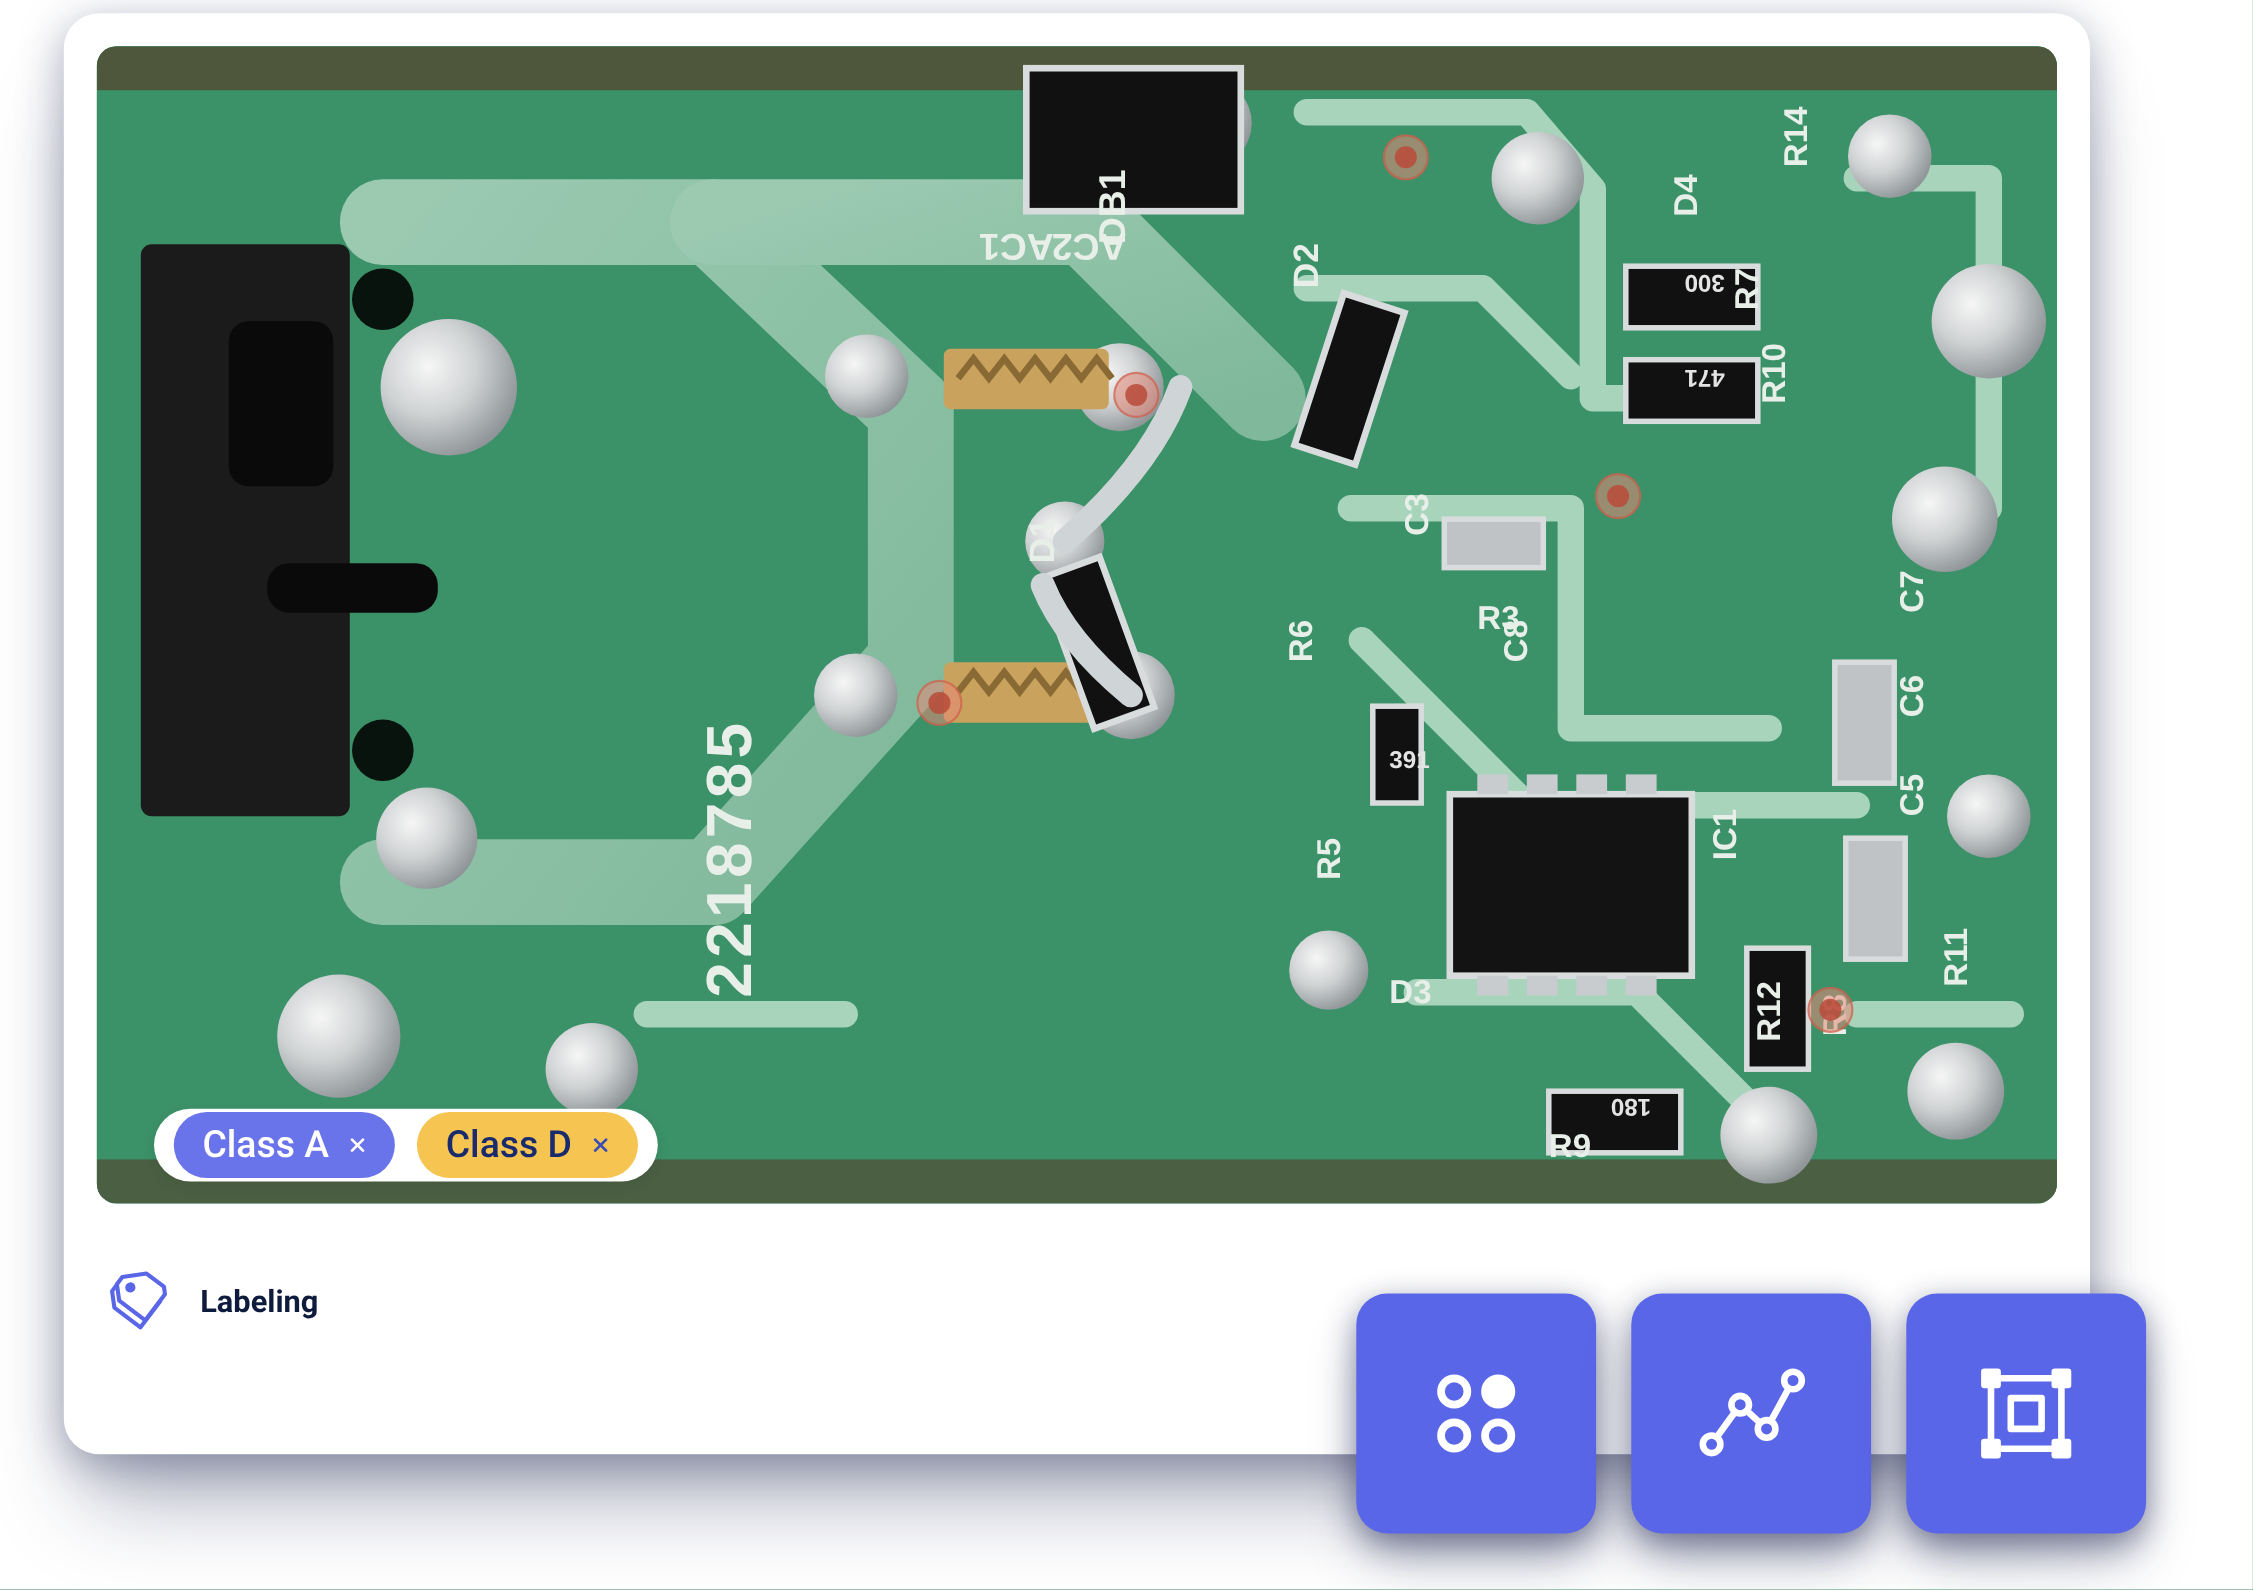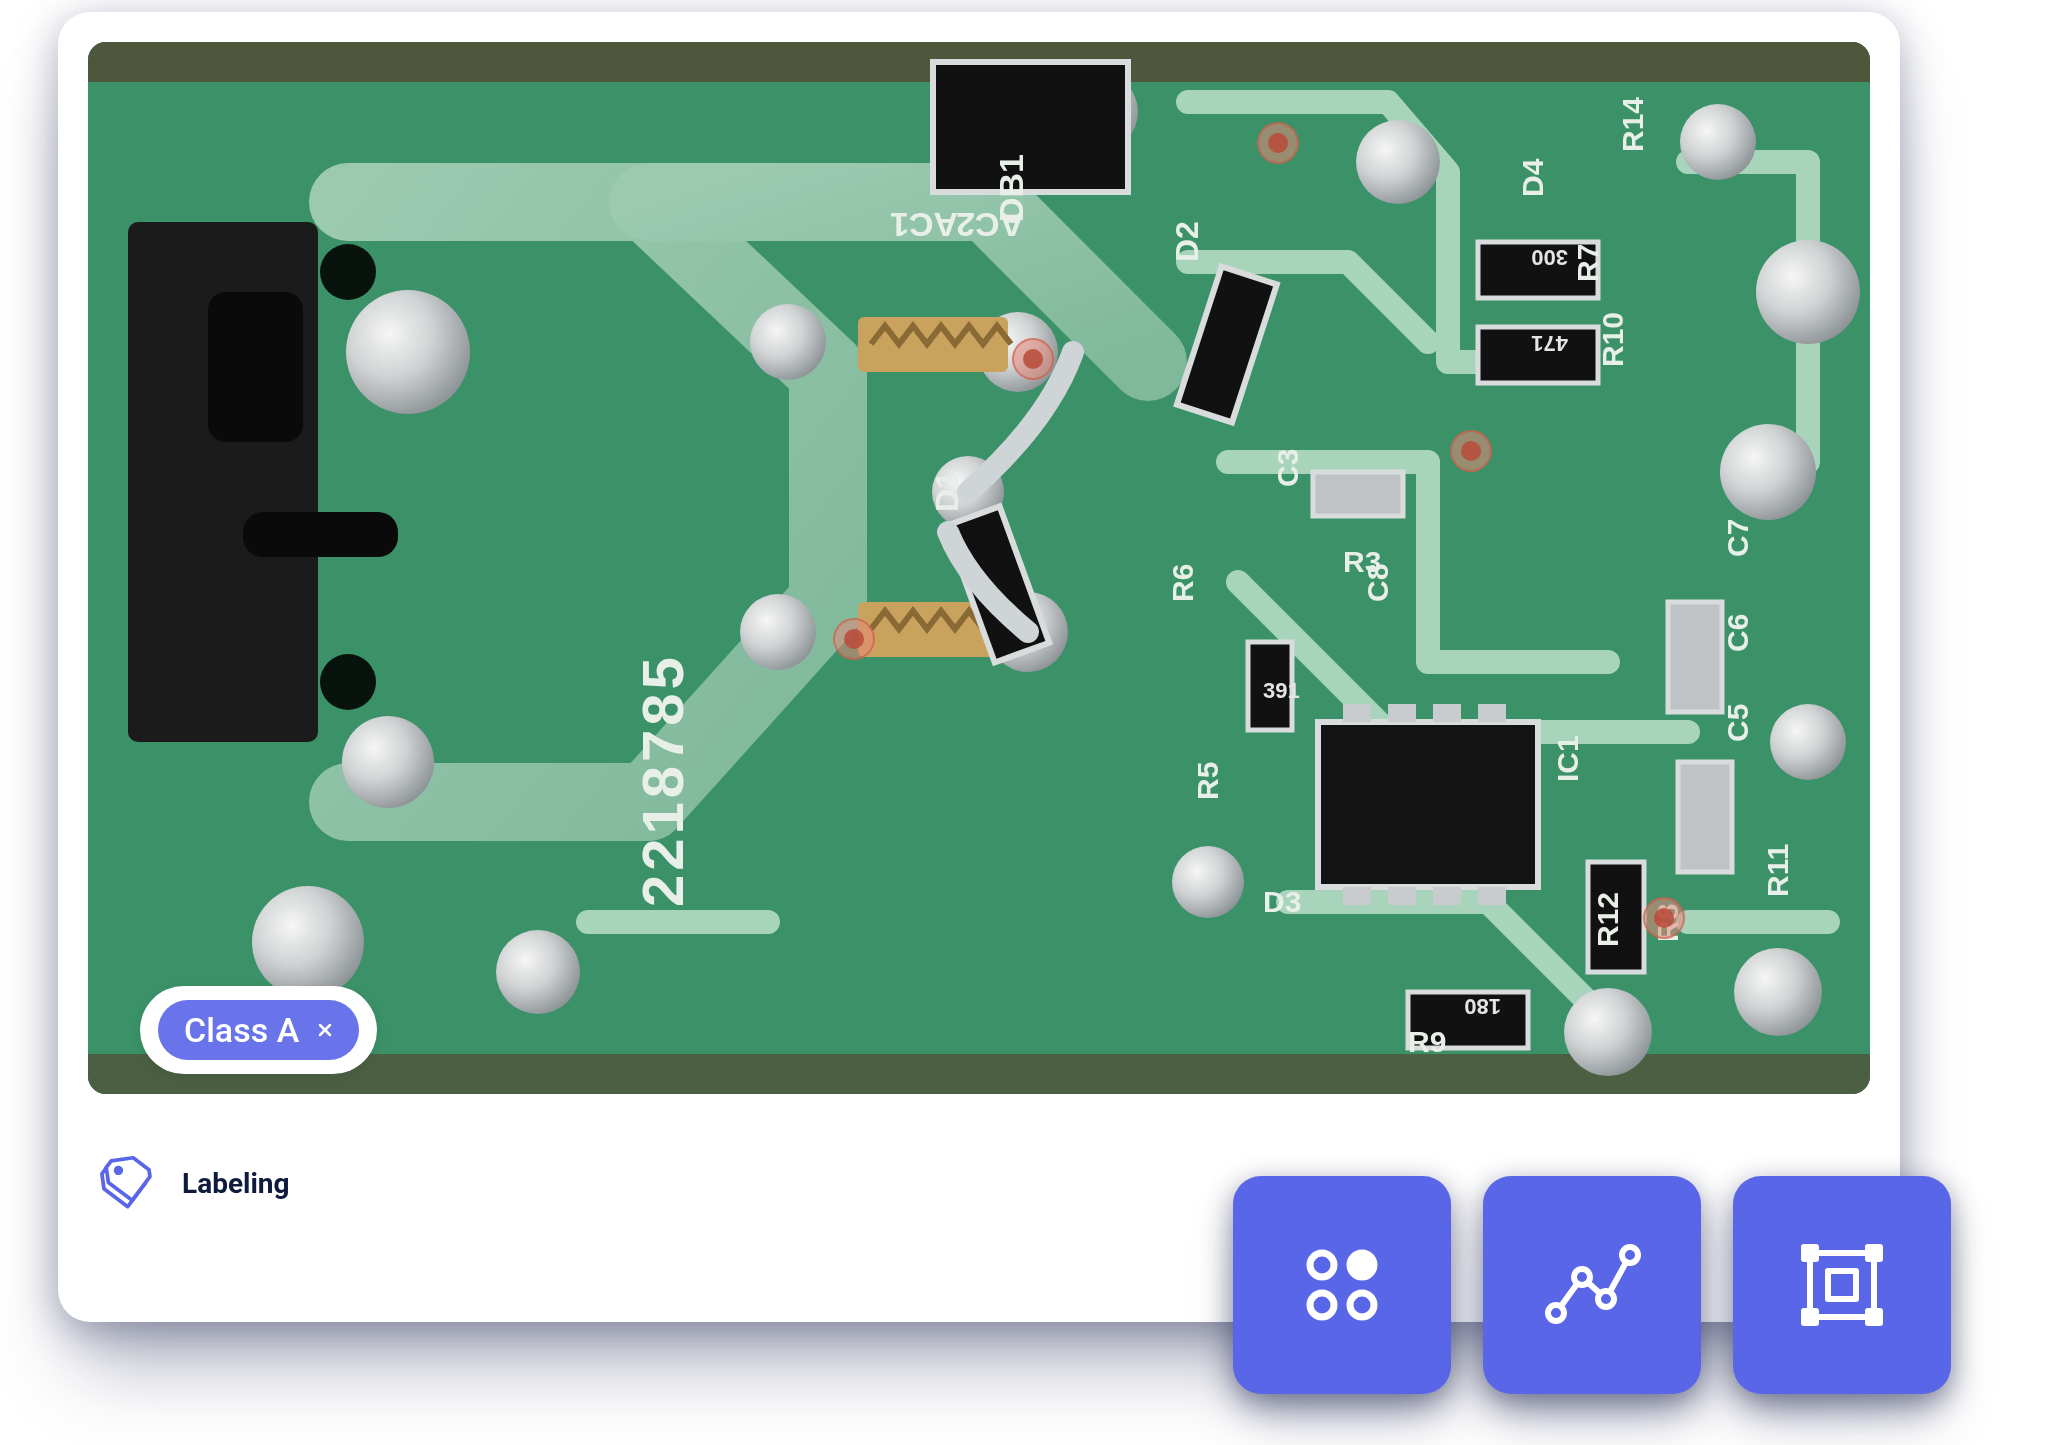--- a/index.html
+++ b/index.html
@@ -39,21 +39,21 @@
     width: 100%;
     height: 100%;
     display: block;
   }
   .tag-bar {
     position: absolute;
     bottom: 20px;
     left: 52px;
     background: #ffffff;
     border-radius: 999px;
-    padding: 14px 18px;
+    padding: 3px 18px;
     display: flex;
     gap: 20px;
     align-items: center;
     box-shadow: 0 4px 12px rgba(0,0,0,0.08);
   }
   .tag {
     display: inline-flex;
     align-items: center;
     gap: 14px;
     padding: 10px 22px 10px 26px;
@@ -295,20 +295,28 @@
 
     <div class="tag-bar">
       <span class="tag" style="background:#6a74ea">
         <span>Class A</span>
         <span class="close">
           <svg viewBox="0 0 24 24" fill="none" stroke="#ffffff" stroke-width="3" stroke-linecap="round">
               <path d="M6 6 L18 18 M18 6 L6 18"></path>
             </svg>
         </span>
       </span>
+      <span class="tag tag-d" style="background:#f5c451">
+        <span>Class D</span>
+        <span class="close">
+          <svg viewBox="0 0 24 24" fill="none" stroke="#3a4db6" stroke-width="3" stroke-linecap="round">
+              <path d="M6 6 L18 18 M18 6 L6 18"></path>
+            </svg>
+        </span>
+      </span>
     </div>
   </div>
 
   <div class="bottom-row">
     <span class="label-tag-icon">
       <svg viewBox="0 0 48 48" fill="none" stroke="#5a66e8" stroke-width="3.2" stroke-linejoin="round" stroke-linecap="round">
 
         <path d="M15 6 L34 6 L46 18 L46 24 L28 42 L10 24 L10 11 Z" transform="translate(-5,3) rotate(-8 24 24)"></path>
         <path d="M11 4 L30 4 L42 16 L42 22 L24 40 L6 22 L6 9 Z" transform="translate(3,-1) rotate(-8 24 24)" fill="#ffffff"></path>
         <circle cx="16" cy="13" r="2.4" fill="#5a66e8" transform="translate(3,-1) rotate(-8 24 24)"></circle>

